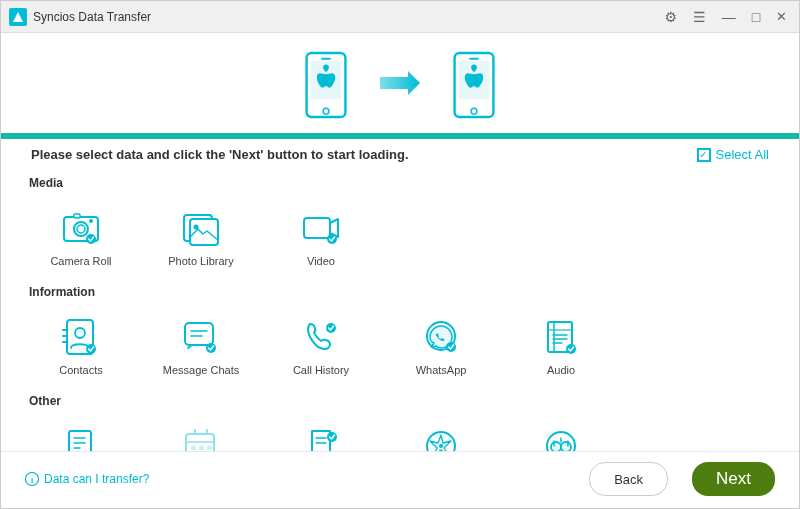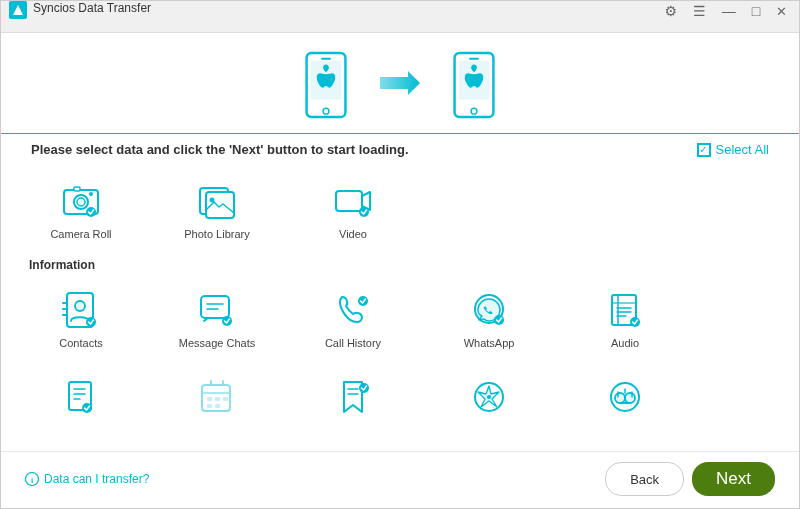--- a/index.html
+++ b/index.html
@@ -17,21 +17,21 @@
       height: 509px;
       background: #fff;
       display: flex;
       flex-direction: column;
       border: 1px solid #ccc;
     }
     .title-bar {
       background: #f0f0f0;
       height: 32px;
       display: flex;
-      align-items: flex-start;
+      align-items: center;
       padding: 0 8px;
       border-bottom: 1px solid #ddd;
       flex-shrink: 0;
     }
     .title-bar-logo {
       width: 18px;
       height: 18px;
       margin-right: 6px;
       background: #00bcd4;
       border-radius: 2px;
@@ -90,21 +90,21 @@
       font-size: 32px;
       line-height: 1;
     }
 
     
     .instruction-bar {
       display: flex;
       align-items: flex-end;
       justify-content: space-between;
       padding: 8px 30px 10px;
-      border-top: 1px solid #14b8a6;
+      border-top: 6px solid #14b8a6;
     }
     .instruction-text {
       font-size: 13px;
       font-weight: 600;
       color: #333;
     }
     .select-all-btn {
       display: flex;
       align-items: center;
       gap: 5px;
@@ -135,21 +135,21 @@
     .category-title {
       font-size: 12px;
       font-weight: 700;
       color: #333;
       margin-bottom: 8px;
       padding-left: 8px;
     }
     .category-items {
       display: flex;
       flex-wrap: wrap;
-      gap: 16px;
+      gap: 0;
     }
     .data-item {
       display: flex;
       flex-direction: column;
       align-items: center;
       width: 120px;
       padding: 8px 6px;
       cursor: pointer;
       border-radius: 6px;
       transition: background 0.15s;
@@ -185,21 +185,21 @@
       display: flex;
       align-items: center;
       gap: 5px;
       color: #00bcd4;
       font-size: 12px;
       cursor: pointer;
       text-decoration: none;
     }
     .bottom-buttons {
       display: flex;
-      gap: 8px;
+      gap: 24px;
     }
     .btn-back {
       padding: 7px 24px;
       border: 1px solid #ccc;
       background: #fff;
       border-radius: 16px;
       font-size: 13px;
       color: #333;
       cursor: pointer;
     }
@@ -277,20 +277,21 @@
       <span class="instruction-text">Please select data and click the 'Next' button to start loading.</span>
       <div class="select-all-btn">
         <div class="select-all-checkbox">✓</div>
         <span>Select All</span>
       </div>
     </div>
 
     <div class="categories">
 
       <div class="category-section">
+        <div class="category-title">Media</div>
         <div class="category-items">
 
           <div class="data-item">
             <div class="item-icon">
               <svg width="42" height="42" viewBox="0 0 42 42" fill="none">
                 <rect x="4" y="10" width="34" height="24" rx="3" stroke="#00bcd4" stroke-width="2" fill="white"></rect>
                 <circle cx="21" cy="22" r="7" stroke="#00bcd4" stroke-width="2" fill="white"></circle>
                 <circle cx="21" cy="22" r="4" stroke="#00bcd4" stroke-width="1.5" fill="#e8f8fa"></circle>
                 <rect x="14" y="7" width="6" height="4" rx="1" stroke="#00bcd4" stroke-width="1.5" fill="white"></rect>
                 <circle cx="31" cy="14" r="2" fill="#00bcd4"></circle>
@@ -407,20 +408,21 @@
                 <path d="M28.5 33 L30.5 35 L33.5 31" stroke="white" stroke-width="1.5" stroke-linecap="round" stroke-linejoin="round"></path>
               </svg>
             </div>
             <span class="item-label">Audio</span>
           </div>
 
         </div>
       </div>
 
       <div class="category-section">
+        <div class="category-title">Other</div>
         <div class="category-items">
 
           <div class="data-item">
             <div class="item-icon">
               <svg width="42" height="42" viewBox="0 0 42 42" fill="none">
                 <rect x="9" y="6" width="22" height="28" rx="2" stroke="#00bcd4" stroke-width="2" fill="white"></rect>
                 <line x1="14" y1="13" x2="25" y2="13" stroke="#00bcd4" stroke-width="1.5" stroke-linecap="round"></line>
                 <line x1="14" y1="18" x2="25" y2="18" stroke="#00bcd4" stroke-width="1.5" stroke-linecap="round"></line>
                 <line x1="14" y1="23" x2="20" y2="23" stroke="#00bcd4" stroke-width="1.5" stroke-linecap="round"></line>
 

